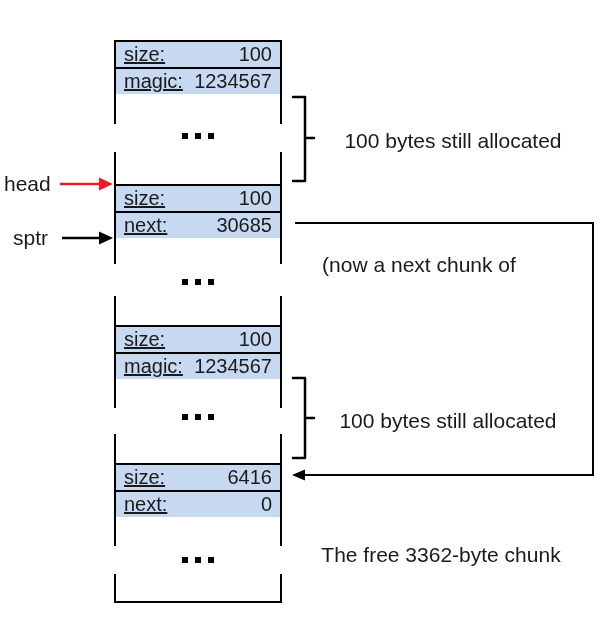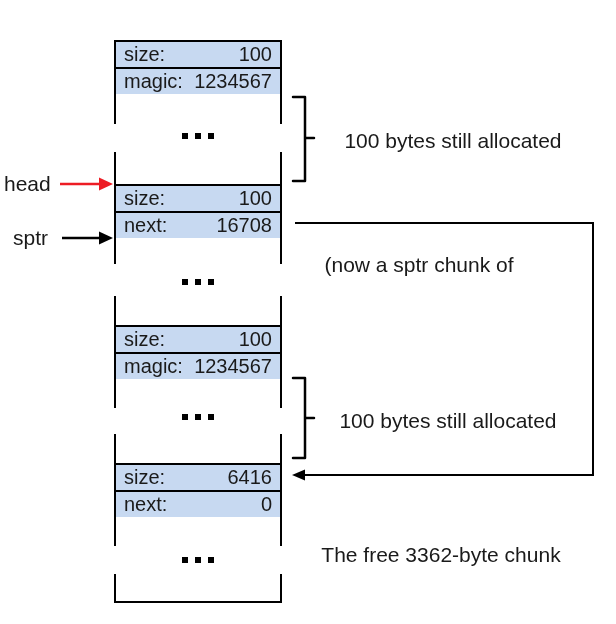--- a/index.html
+++ b/index.html
@@ -7,21 +7,21 @@
     position:relative; width:616px; height:624px; background:#ffffff;
     font-family:"Liberation Sans", sans-serif; color:#1a1a1a; overflow:hidden;
   }
   
   .hrow {
     position:absolute; left:114px; width:168px; height:29px;
     box-sizing:border-box; border:2px solid #000; background:#c7d9f1;
     display:flex; justify-content:space-between; align-items:center;
     padding:0 8px; font-size:20px; line-height:25px;
   }
-  .hrow .lbl { text-align:right; }
+  .hrow .lbl { text-align:right;text-decoration:underline; }
   .hrow .val { text-align:right; }
   
   .seg {
     position:absolute; left:114px; width:168px; box-sizing:border-box;
     border-left:2px solid #000; border-right:2px solid #000; background:#fff;
   }
   .seg.bottom { border-bottom:2px solid #000; }
   
   .ellipsis {
     position:absolute; left:114px; width:168px; height:14px;
@@ -54,21 +54,21 @@
       <span class="sq"></span>
   </div>
   <div class="seg" style="top:152px;height:32px"></div>
 
   <div class="hrow" style="top:184px">
     <span class="lbl">size:</span>
     <span class="val">100</span>
   </div>
   <div class="hrow" style="top:211px">
     <span class="lbl">next:</span>
-    <span class="val">16708</span>
+    <span class="val">30685</span>
   </div>
   <div class="seg" style="top:238px;height:26px"></div>
   <div class="ellipsis" style="top:275px">
     <span class="sq"></span>
       <span class="sq"></span>
       <span class="sq"></span>
   </div>
   <div class="seg" style="top:296px;height:29px"></div>
 
   <div class="hrow" style="top:325px">
@@ -101,21 +101,21 @@
       <span class="sq"></span>
       <span class="sq"></span>
   </div>
   <div class="seg bottom" style="top:574px;height:29px"></div>
 
   <div class="ptr-label" style="left:4px;top:172px">head</div>
   <div class="ptr-label" style="left:13px;top:226px">sptr</div>
 
   <div class="note" style="left:312px;top:127px;width:282px">100 bytes still allocated</div>
   <div class="note" style="left:309px;top:251px;width:220px">
-    <div>(now a sptr chunk of</div>
+    <div>(now a next chunk of</div>
   </div>
   <div class="note" style="left:308px;top:407px;width:280px">100 bytes still allocated</div>
   <div class="note" style="left:298px;top:541px;width:286px">The free 3362-byte chunk</div>
 
   <svg class="overlay" width="616" height="624" viewBox="0 0 616 624">
 
     <path d="M 293 97 L 305 97 L 305 181 L 293 181 M 305 138 L 314 138" fill="none" stroke="#000" stroke-width="2.5" stroke-linejoin="round" stroke-linecap="round"></path>
 
     <path d="M 293 378 L 305 378 L 305 458 L 293 458 M 305 418 L 314 418" fill="none" stroke="#000" stroke-width="2.5" stroke-linejoin="round" stroke-linecap="round"></path>
 

